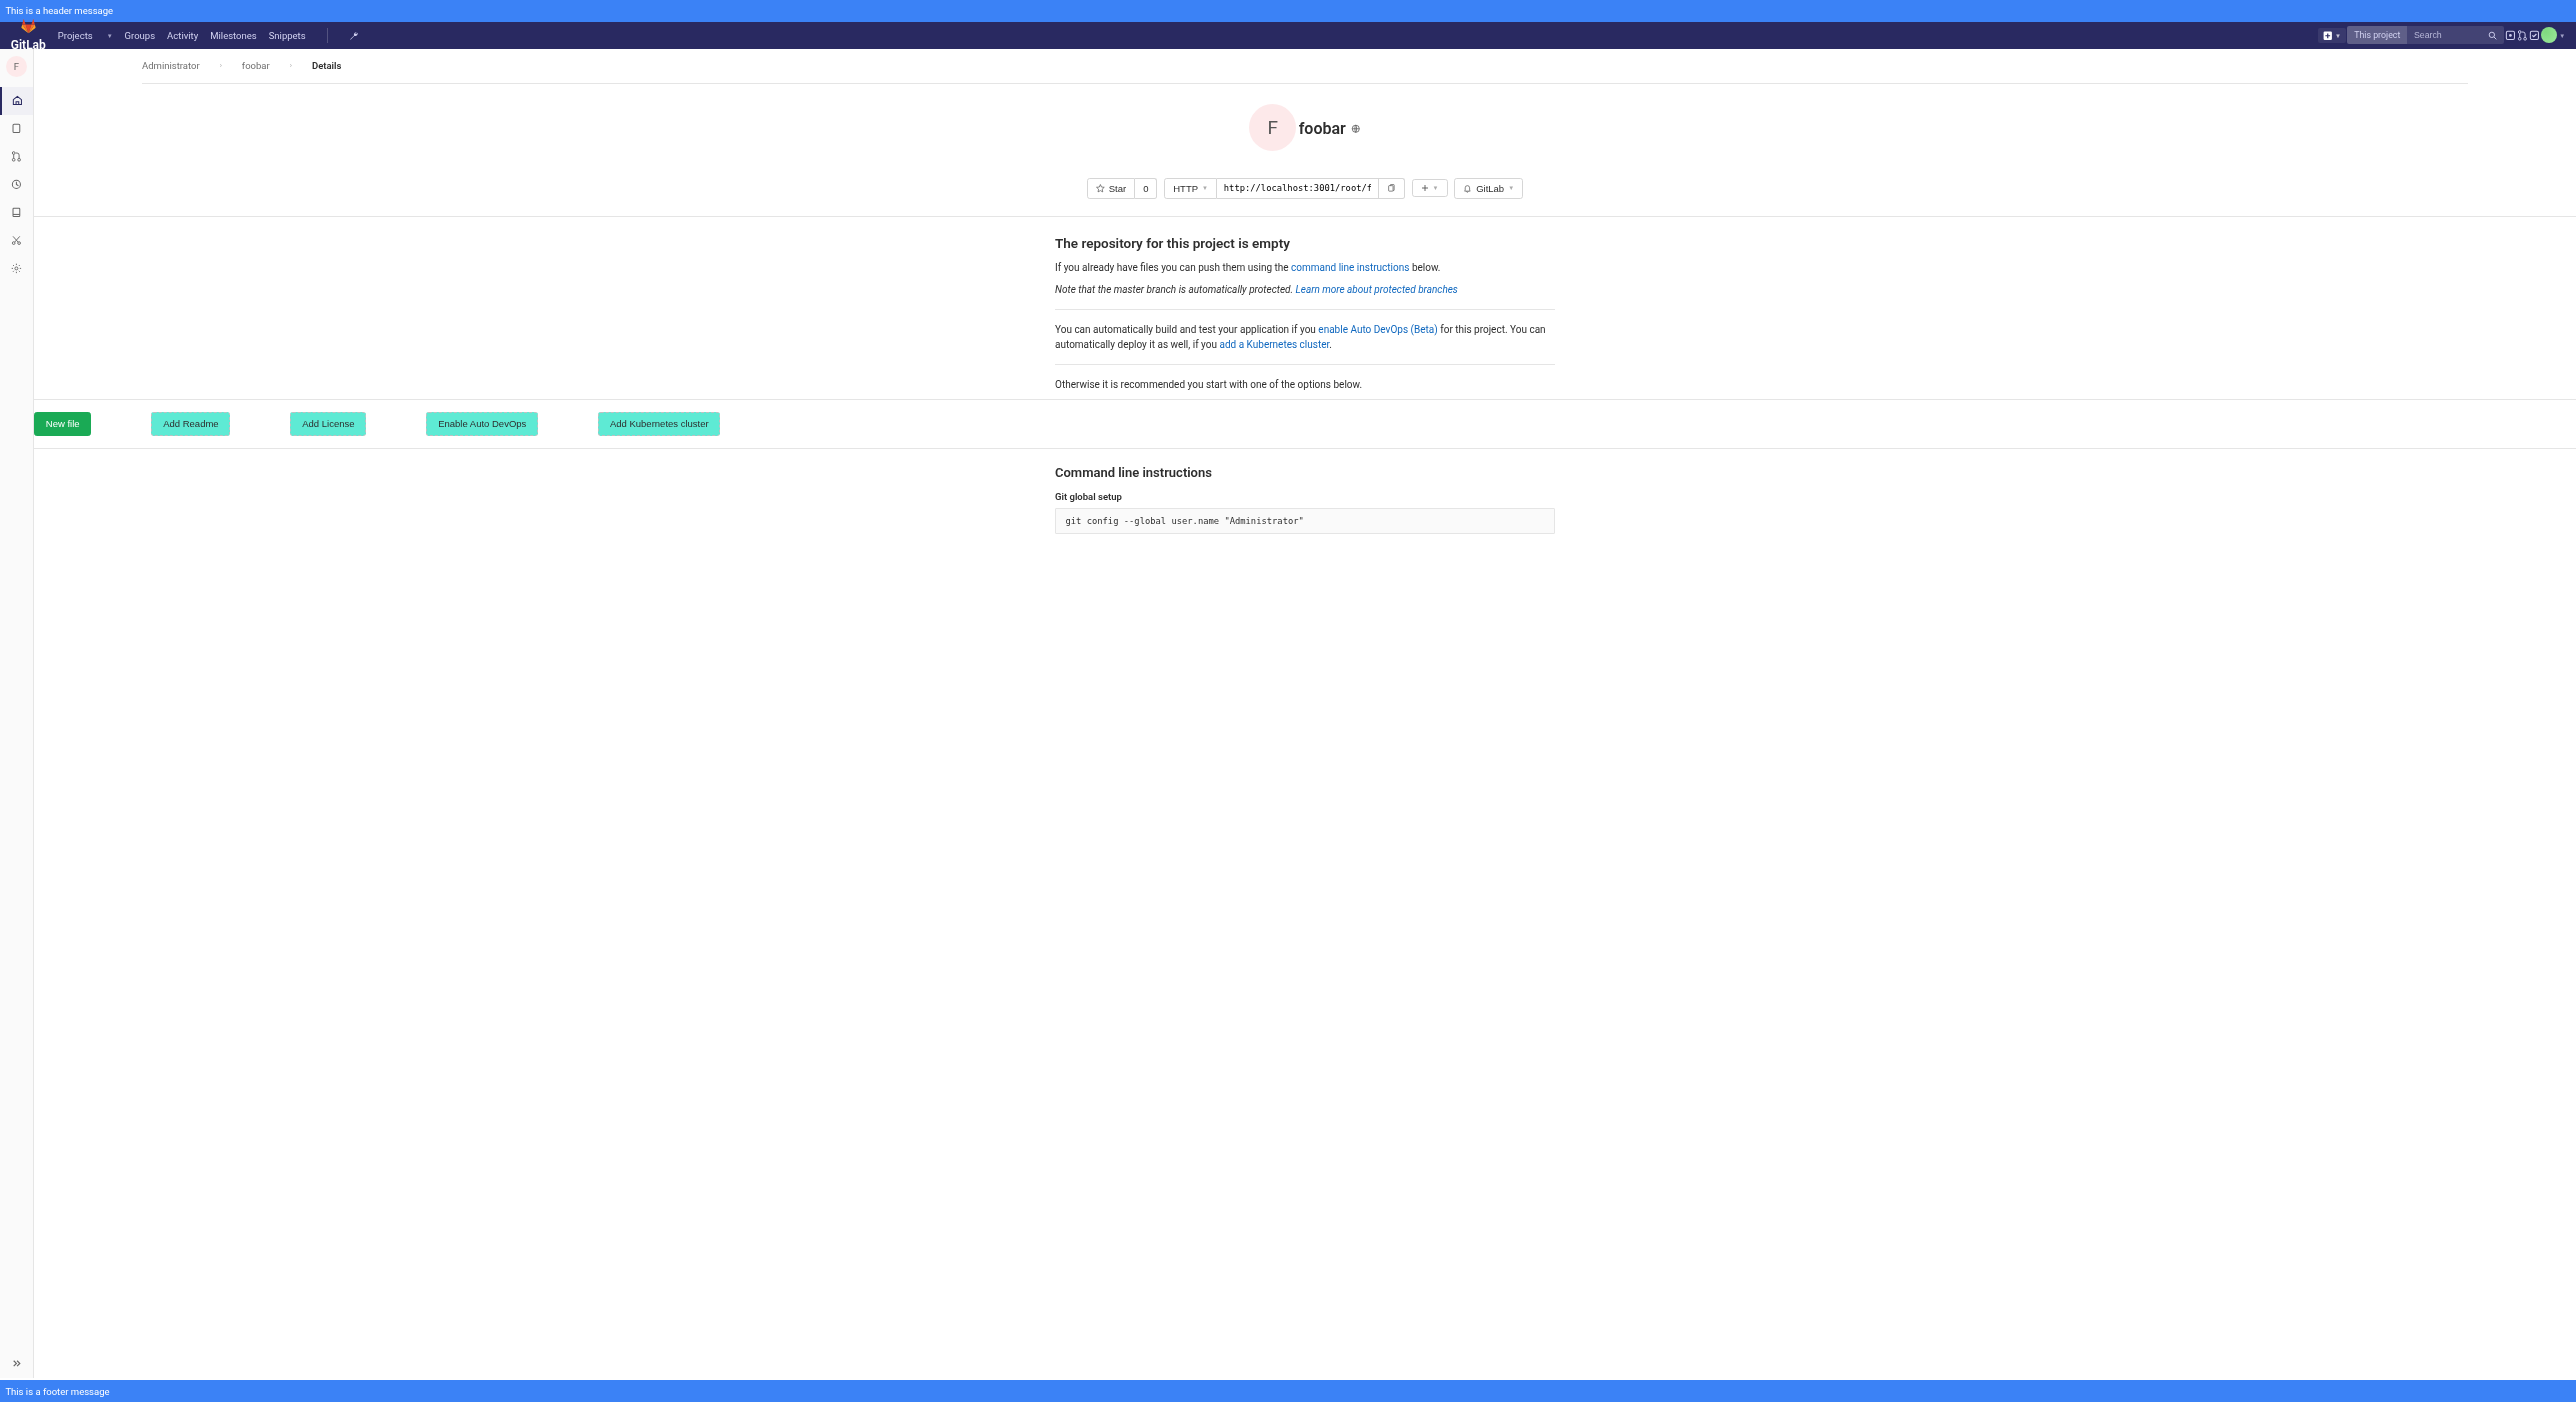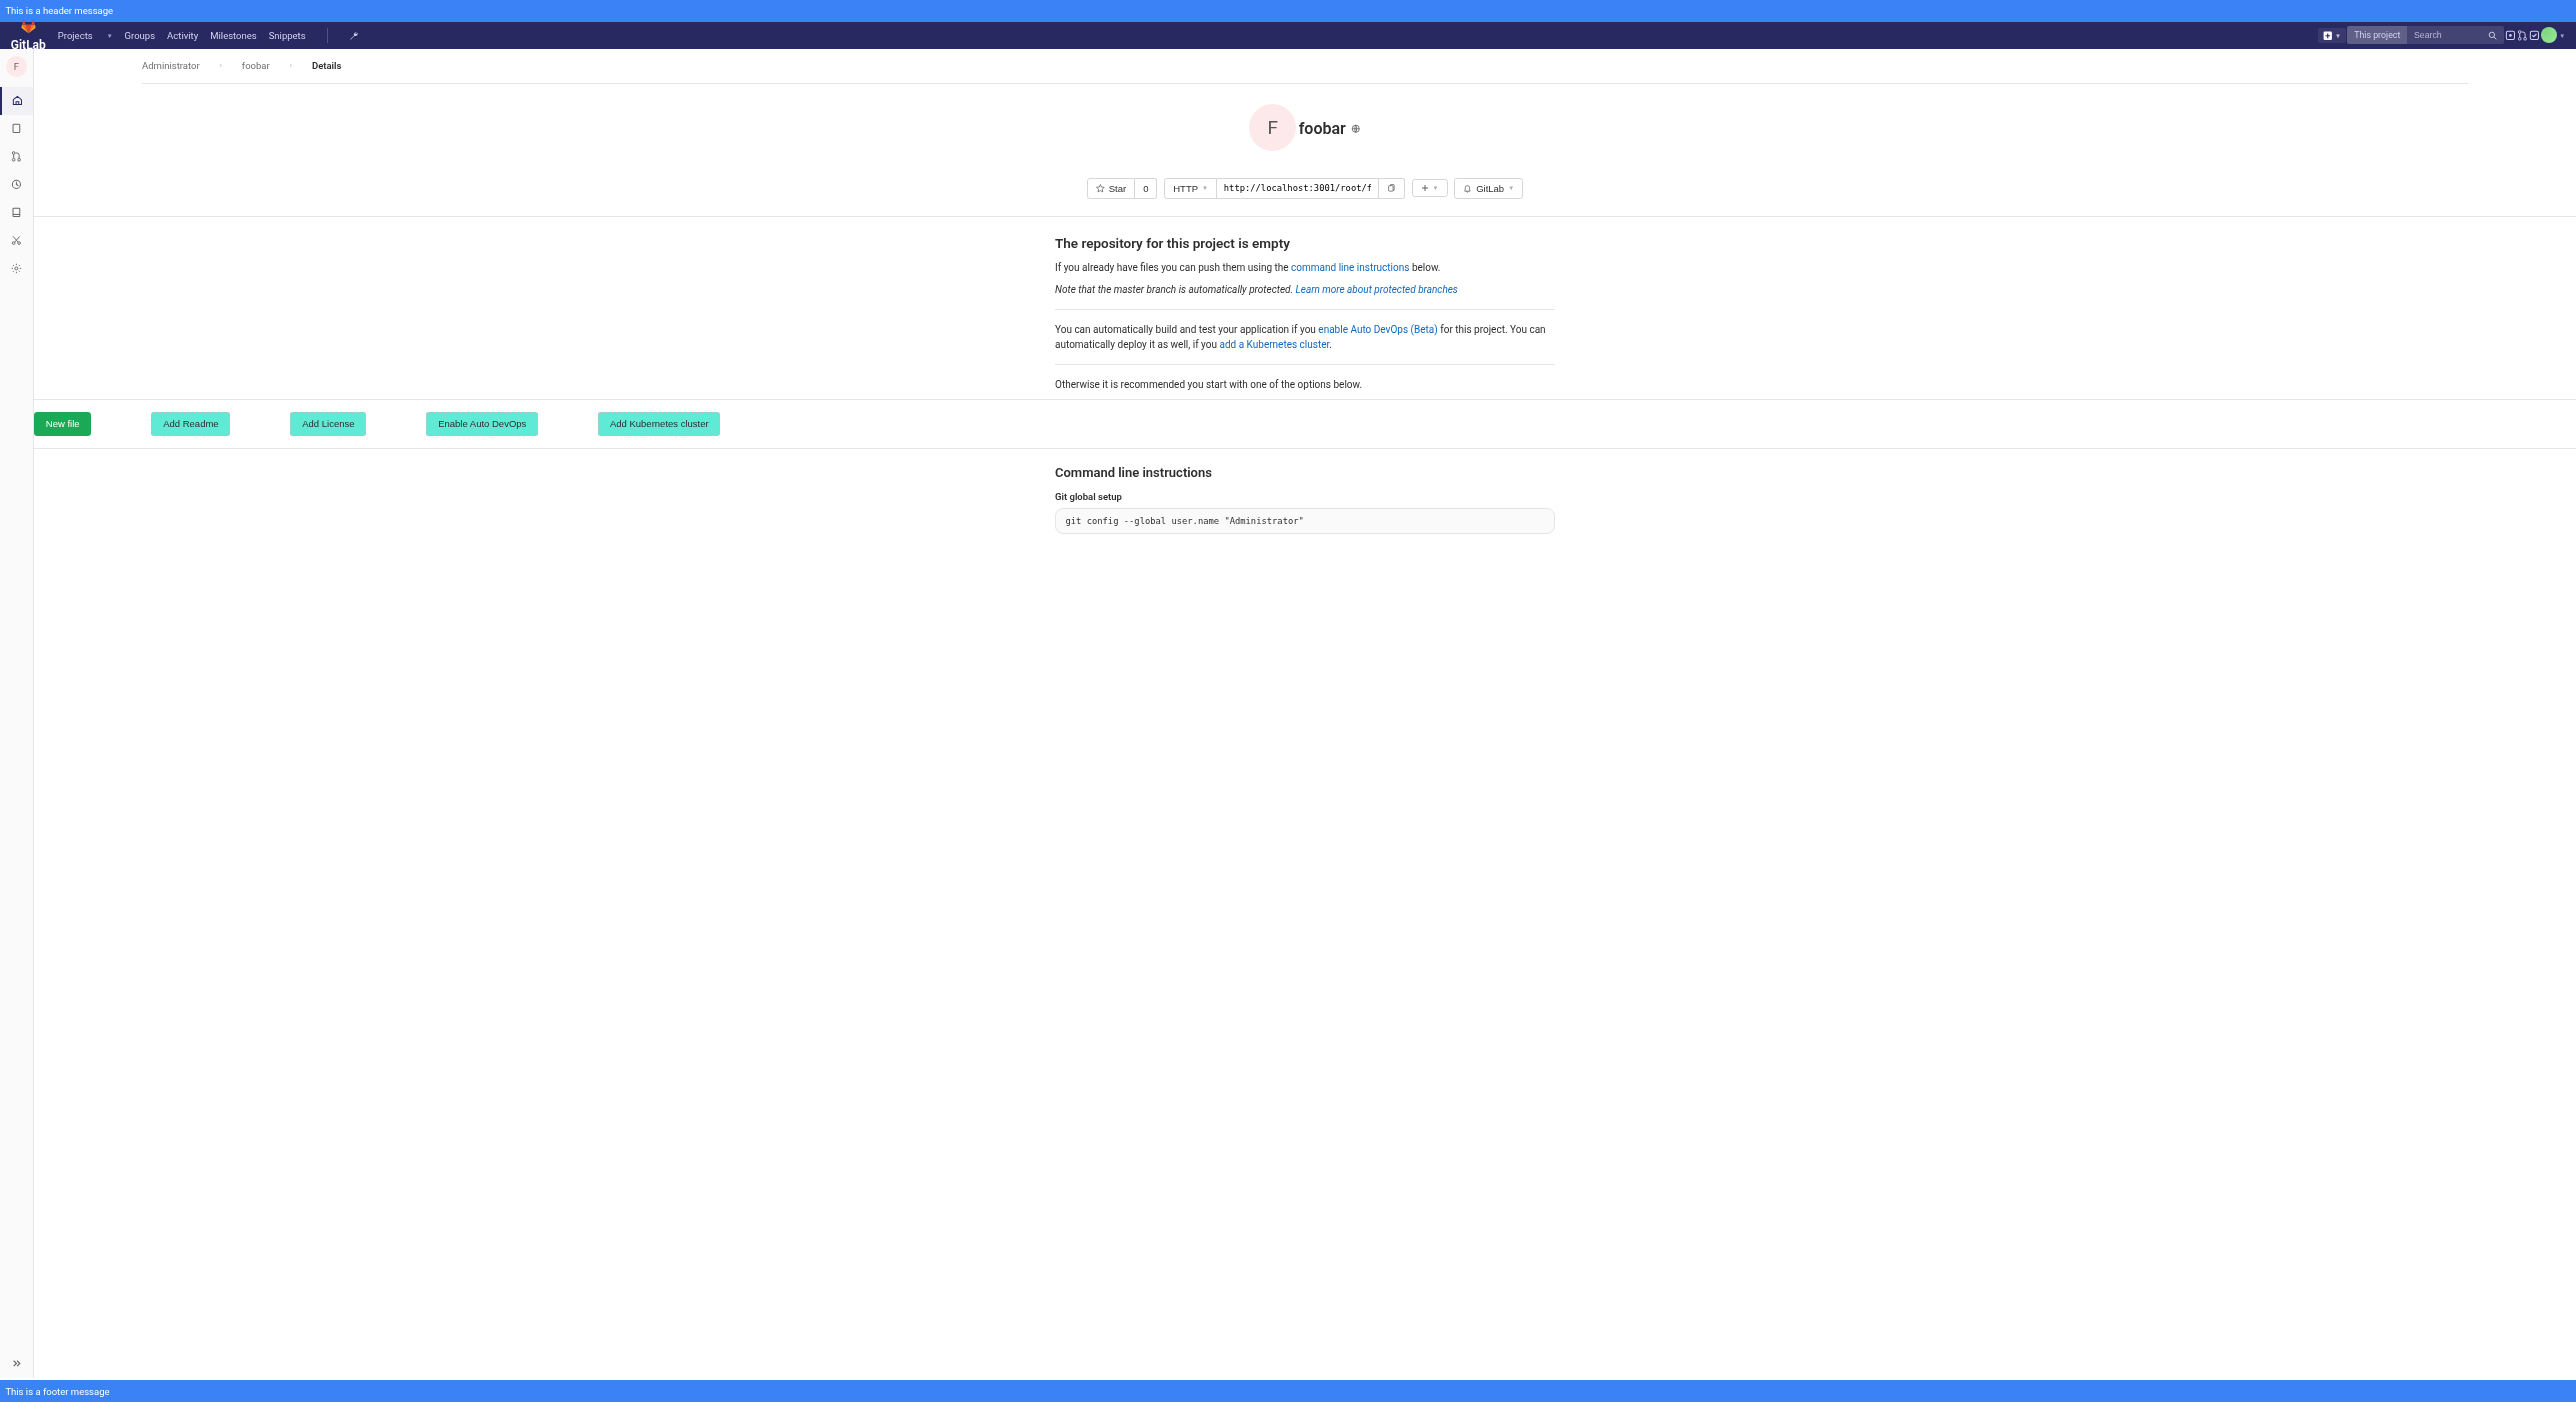--- a/index.html
+++ b/index.html
@@ -59,21 +59,21 @@
 .hr { border: none; border-top: 0.7px solid #e5e5e5; margin: 12px 0; }
 
 .quick-actions { display: flex; justify-content: flex-start; gap: 12px; padding: 12px 0; border-top: 0.7px solid #e5e5e5; border-bottom: 0.7px solid #e5e5e5; margin-top: 6.8px; }
 .qa-btn { padding: 5.4px 10.8px; border-radius: 2.7px; font-size: 9.5px; cursor: pointer; }
 .qa-primary { background: #1aaa55; color: #fff; border: 0.7px solid #1aaa55; }
 .qa-dashed { background: #5eead4; border: 0.7px dashed #c0c0c0; color: #2e2e2e; margin-left: 48px; }
 
 .cli-section { max-width: 500px; margin: 0 auto; padding: 16px 0 41px; }
 .cli-title { font-size: 13px; font-weight: 600; margin-bottom: 10.8px; }
 .cli-sub { font-size: 9.5px; font-weight: 600; margin-bottom: 6.8px; }
-.code-block { background: #fafafa; border: 0.7px solid #e5e5e5; border-radius: 8px; padding: 6.8px 9.5px; font-family: Menlo, monospace; font-size: 8.8px; color: #2e2e2e; white-space: pre; overflow-x: auto; }
+.code-block { background: #fafafa; border: 0.7px solid #e5e5e5; border-radius: 1px; padding: 6.8px 9.5px; font-family: Menlo, monospace; font-size: 8.8px; color: #2e2e2e; white-space: pre; overflow-x: auto; }
 
 svg { display: block; }
 .caret { font-size: 6px; opacity: 0.7; }
 </style>
 </head>
 <body>
 
 <div class="banner"><span>This is a header message</span></div>
 
 <div class="navbar">

